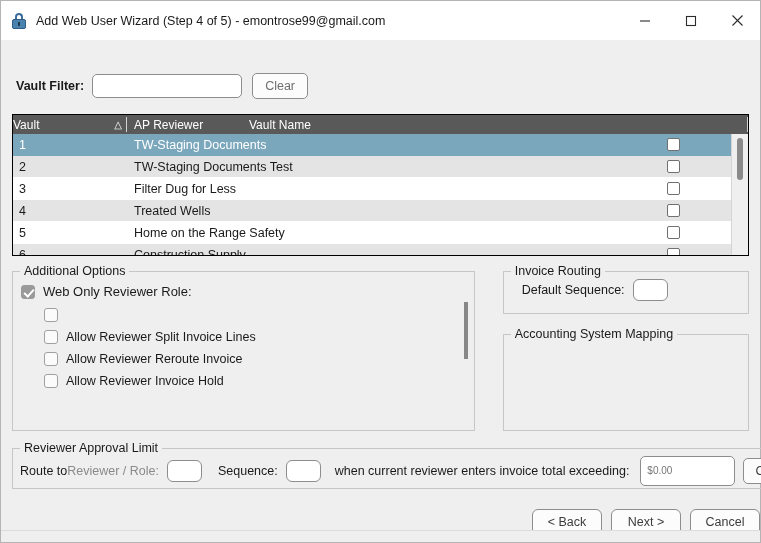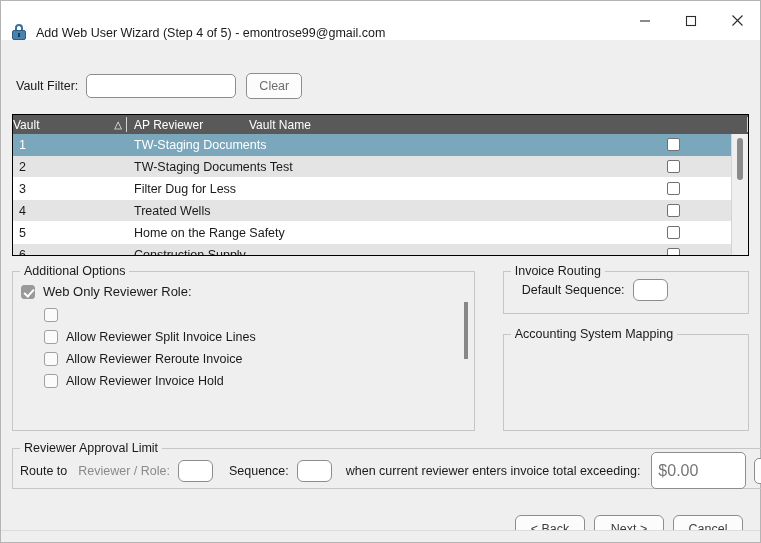--- a/index.html
+++ b/index.html
@@ -15,21 +15,21 @@
     width: 761px; height: 543px;
     background: #efefef;
     border: 1px solid #b4b4b4;
     display: flex; flex-direction: column;
   }
 
   
   #titlebar {
     height: 39px;
     background: #ffffff;
-    display: flex; align-items: flex-end;
+    display: flex; align-items: center;
     flex: 0 0 auto;
     position: relative;
   }
   #title-lock {
     width: 16px; height: 16px;
     margin-left: 10px; margin-right: 9px;
     position: relative; flex: 0 0 auto;
   }
   #title-lock .shackle {
     position: absolute; left: 4px; top: 0px;
@@ -70,20 +70,21 @@
   #filter-row {
     height: 40px;
     display: flex; align-items: center;
     padding-left: 15px;
     flex: 0 0 auto;
     margin-top: 26px;
   }
   #filter-label {
     font-size: 12.5px; color: #1a1a1a;
     margin-right: 8px;
+    font-weight: bold;
   }
   #vault-filter-input {
     width: 150px; height: 24px;
     border: 1px solid #8d8d8d;
     border-radius: 5px;
     background: #ffffff;
     font-family: "Liberation Sans", sans-serif;
     font-size: 12px;
     padding: 0 6px;
     outline: none;
@@ -267,46 +268,46 @@
     flex: 0 0 auto;
   }
   #limit-body {
     display: flex; align-items: center;
     padding-left: 7px; padding-top: 1px;
     height: 30px;
   }
   .lim-txt { font-size: 12.5px; color: #1a1a1a; white-space: nowrap; }
   .lim-txt.dim { color: #8a8a8a; }
   #amount-input {
-    width: 95px; height: 37px;
+    width: 95px; height: 30px;
     border: 1px solid #8d8d8d;
     border-radius: 5px;
     background: #ffffff;
     font-family: "Liberation Sans", sans-serif;
-    font-size: 16px;
+    font-size: 10px;
     padding: 0 6px;
     color: #9a9a9a;
     outline: none;
   }
   #clear-limit-btn {
     width: 54px; height: 26px;
     border: 1px solid #8d8d8d;
     border-radius: 5px;
     background: #fcfcfc;
     font-family: "Liberation Sans", sans-serif;
     font-size: 12.5px;
     color: #3c3c3c;
     cursor: default;
   }
 
   
   #footer {
     flex: 1 1 auto;
-    display: flex; align-items: flex-end; justify-content: flex-end;
-    padding-right: 17px; padding-top: 13px;
+    display: flex; align-items: center; justify-content: flex-end;
+    padding-top: 13px;
     position: relative;
   }
   .navbtn {
     width: 70px; height: 27px;
     margin-left: 9px;
     border: 1px solid #8d8d8d;
     border-radius: 6px;
     background: #fcfcfc;
     font-family: "Liberation Sans", sans-serif;
     font-size: 12.5px;
@@ -496,21 +497,21 @@
       <fieldset class="grp" id="grp-acct">
         <legend>Accounting System Mapping</legend>
       </fieldset>
     </div>
 
   </div>
 
   <fieldset class="grp" id="grp-limit">
     <legend>Reviewer Approval Limit</legend>
     <div id="limit-body">
-      <span class="lim-txt" style="margin-right:11px">Route to</span>
+      <span class="lim-txt" style="">Route to</span>
       <span class="lim-txt dim" style="margin-right:8px">Reviewer / Role:</span>
       <input class="minifield" style="margin-right: 16px;" type="text" value="">
       <span class="lim-txt" style="margin-right:8px">Sequence:</span>
       <input class="minifield" style="margin-right: 14px;" type="text" value="">
       <span class="lim-txt" style="margin-right:11px">when current reviewer enters invoice total exceeding:</span>
       <input id="amount-input" type="text" placeholder="$0.00" style="">
       <button id="clear-limit-btn" style="margin-left:8px">Clear</button>
     </div>
   </fieldset>
 

